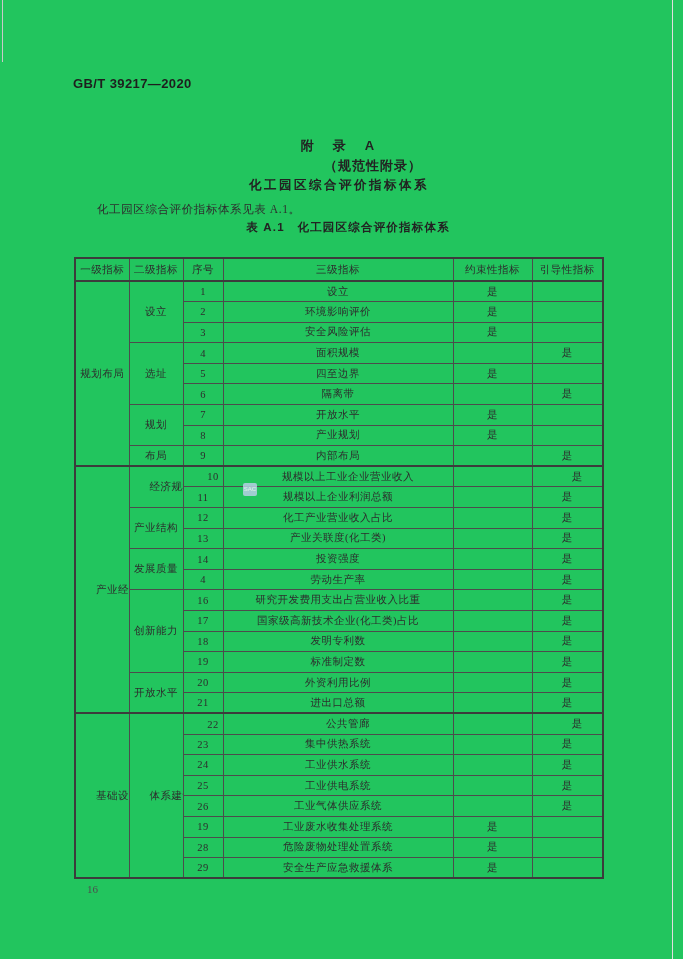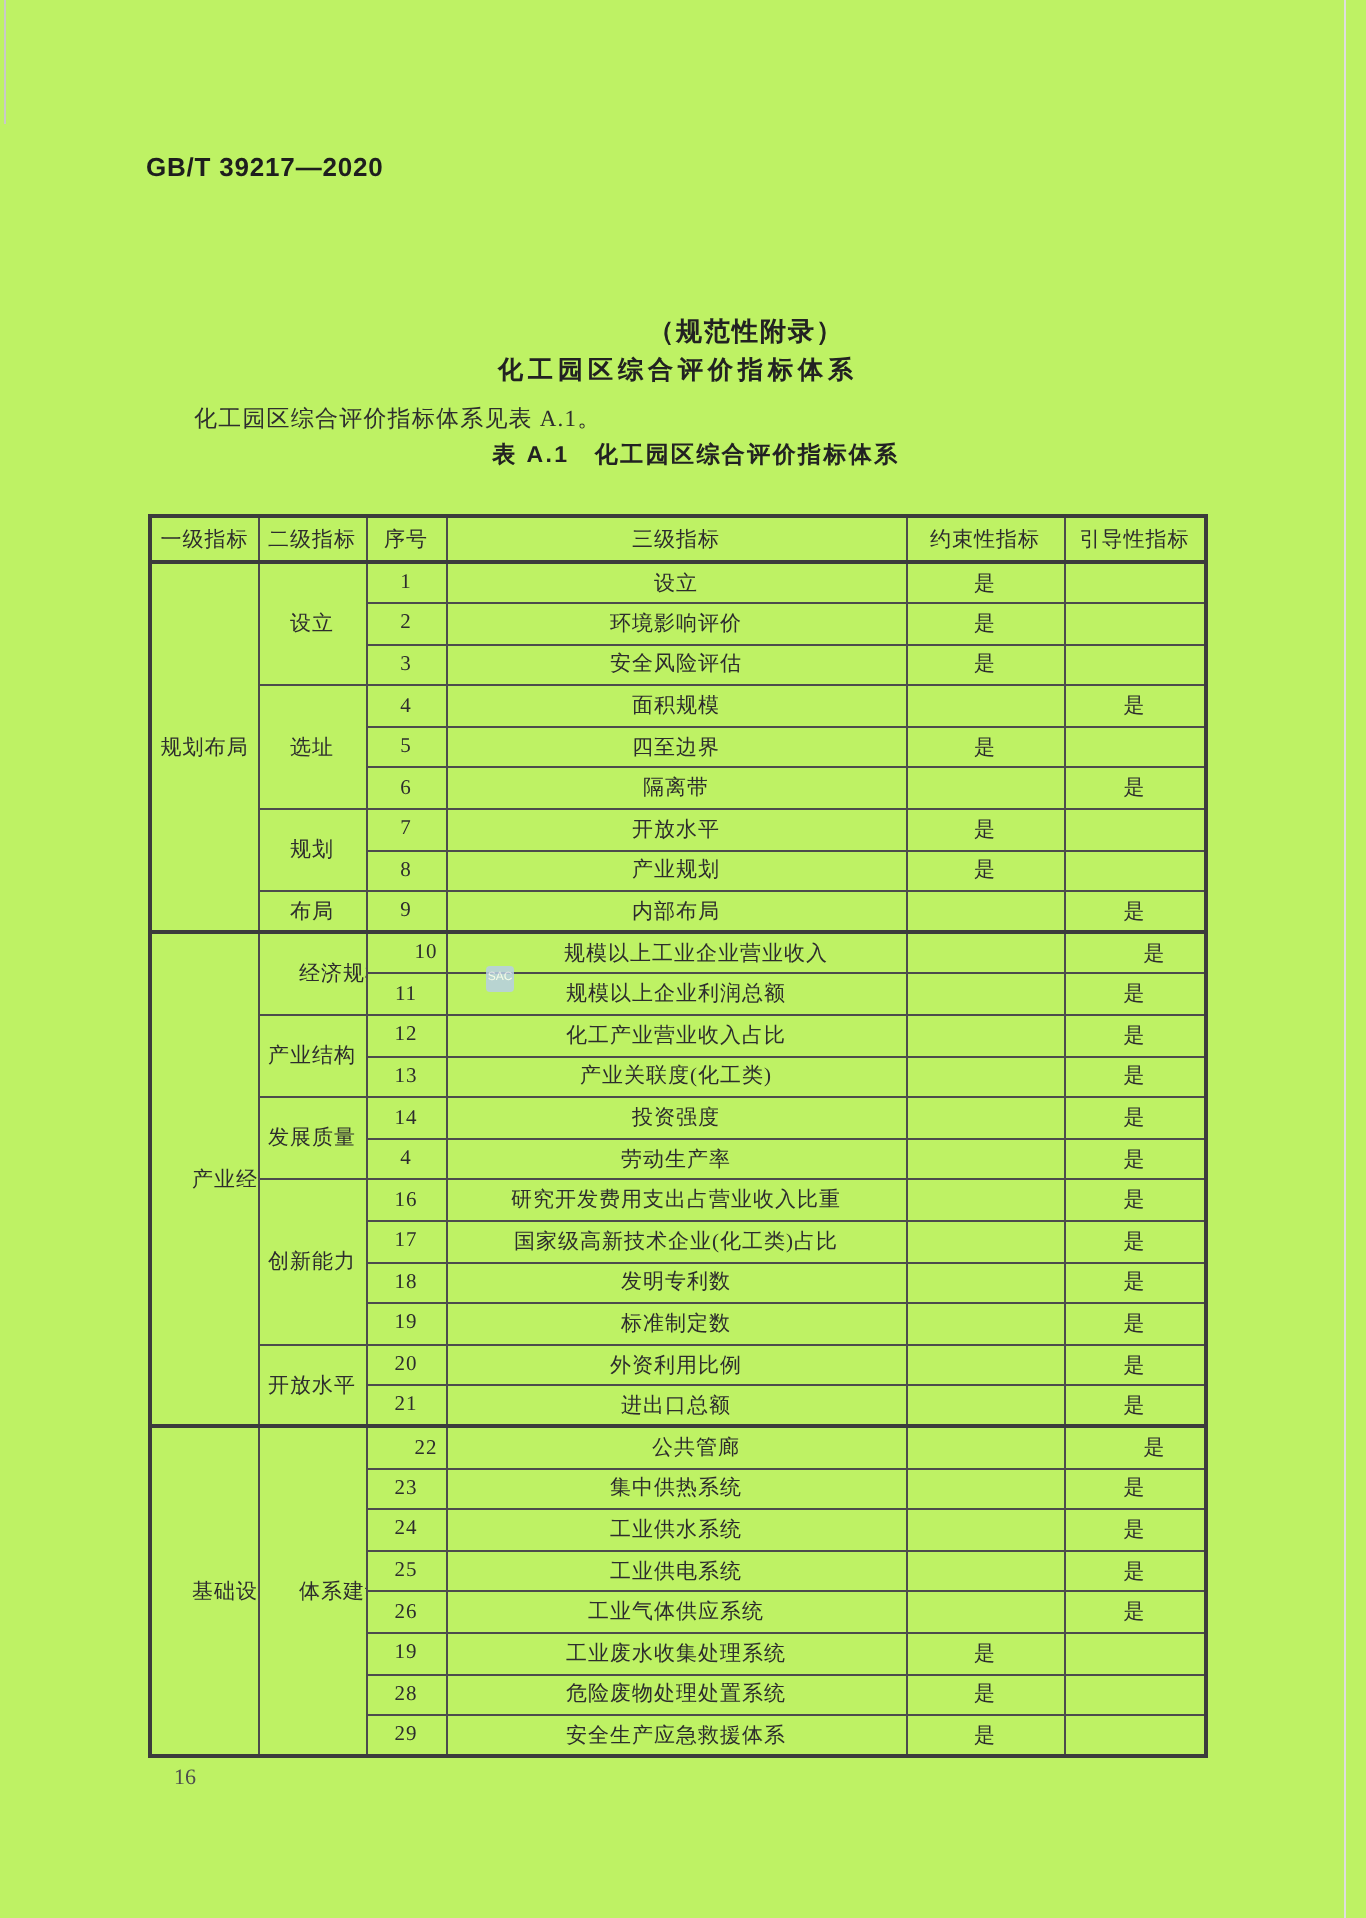--- a/index.html
+++ b/index.html
@@ -1,18 +1,18 @@
 <!DOCTYPE html>
 <html><head>
 <meta charset="utf-8">
 <style>
   html,body { margin:0; padding:0; background:#ffffff; }
   .page {
     position:relative; width:683px; height:959px; overflow:hidden;
-    background:#bef264; color:#2b2b2b;
+    background:#22c55e; color:#2b2b2b;
     font-family:"Liberation Serif","DejaVu Serif",serif;
   }
   .edge-left  { position:absolute; left:2px;  top:0; width:1px; height:62px;  background:#c9c9c9; }
   .edge-right { position:absolute; left:672px; top:0; width:1px; height:959px; background:#dedede; }
 
   .doc-code {
     position:absolute; left:73px; top:76px;
     font-family:"Liberation Sans","DejaVu Sans",sans-serif;
     font-weight:bold; font-size:13px; letter-spacing:0.4px; color:#1e1e1e;
   }
@@ -58,20 +58,21 @@
 </style>
 </head>
 <body>
 
 <div class="page">
   <div class="edge-left"></div>
   <div class="edge-right"></div>
 
   <div class="doc-code">GB/T 39217—2020</div>
 
+  <div class="center-line appendix-title">附　录　A</div>
   <div class="center-line appendix-subtitle">（规范性附录）</div>
   <div class="center-line appendix-heading">化工园区综合评价指标体系</div>
 
   <div class="intro">化工园区综合评价指标体系见表 A.1。</div>
 
   <div class="caption">表 A.1　化工园区综合评价指标体系</div>
 
   <table class="indicator">
     <colgroup>
       <col style="width:54px">

